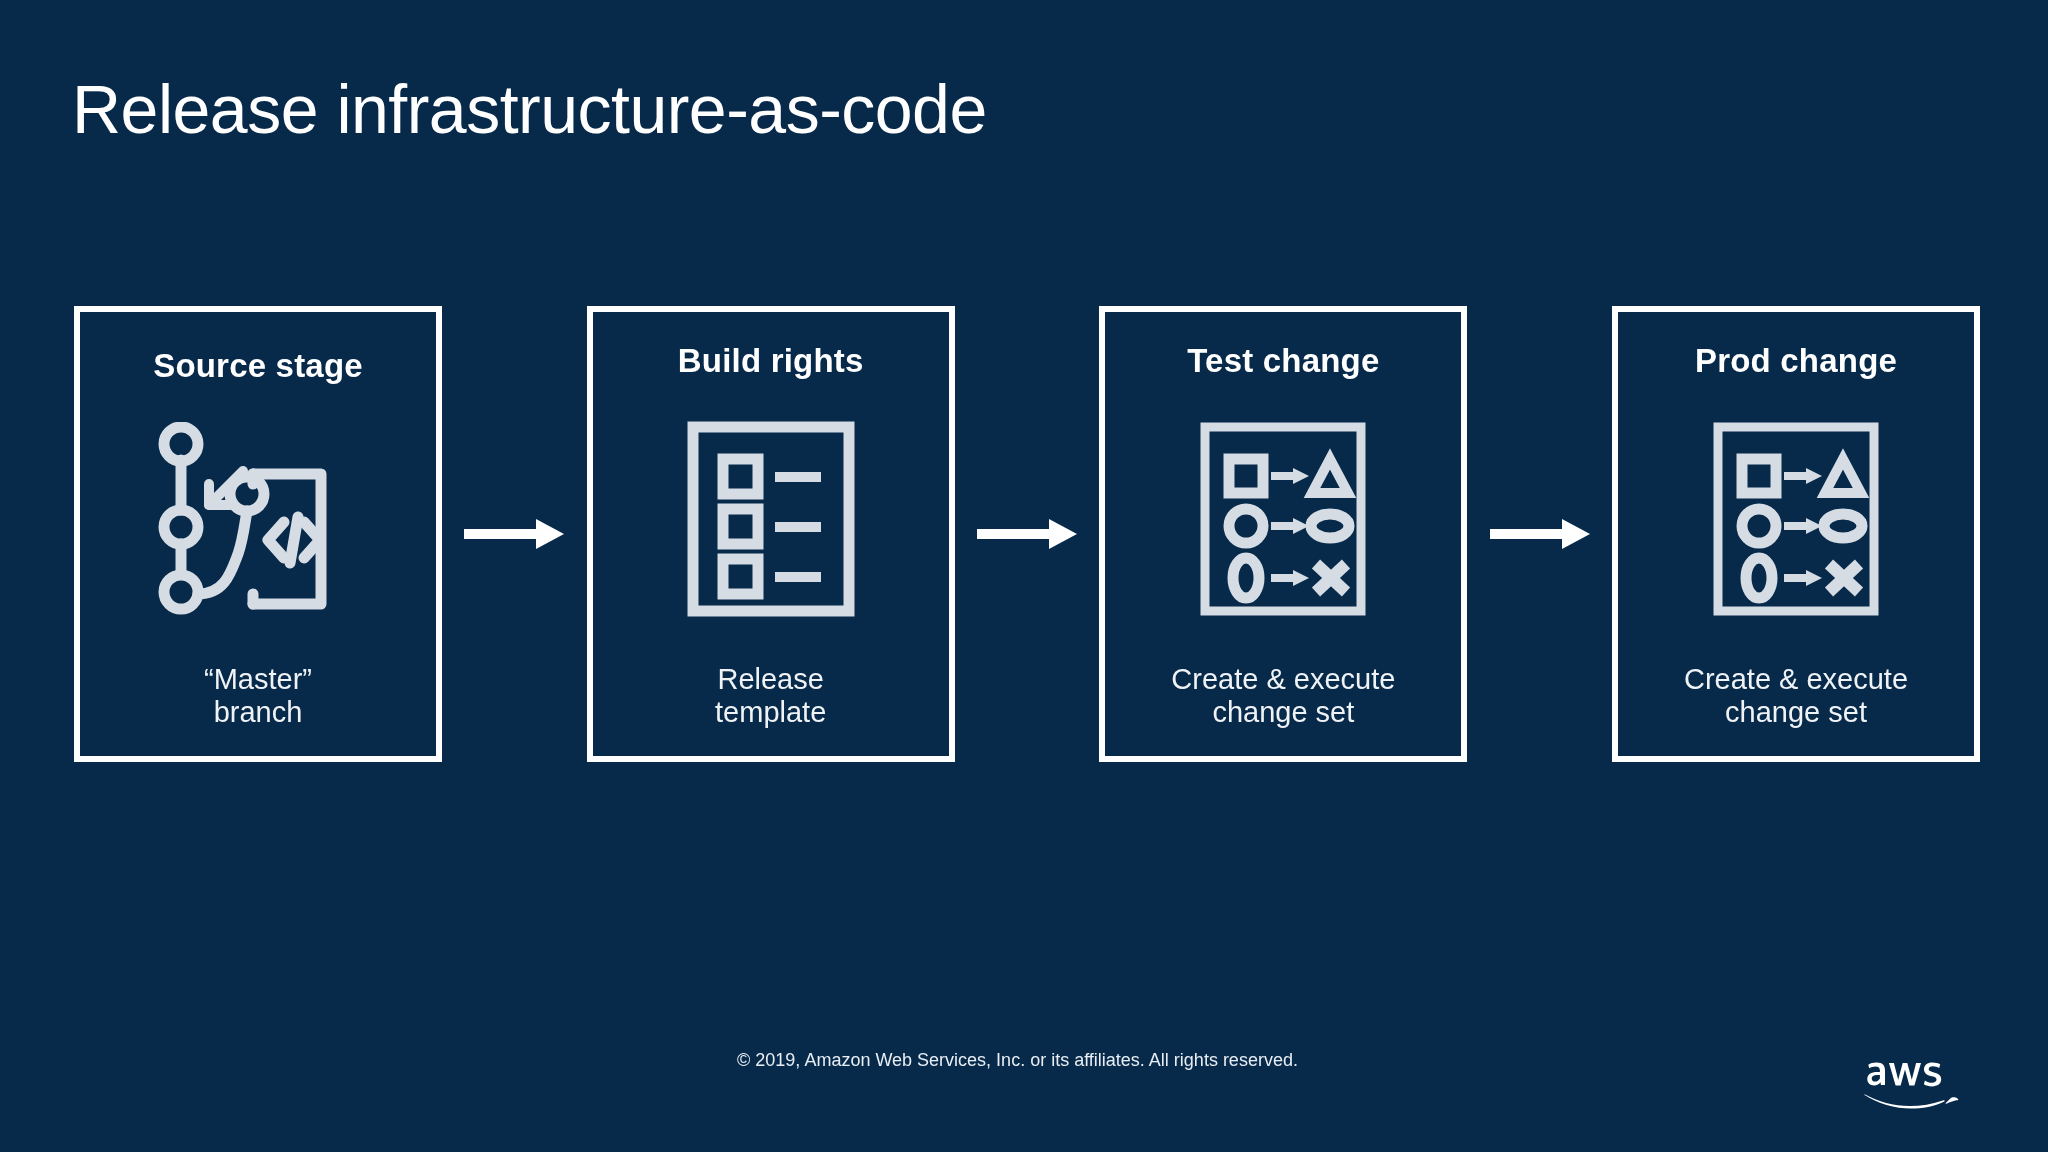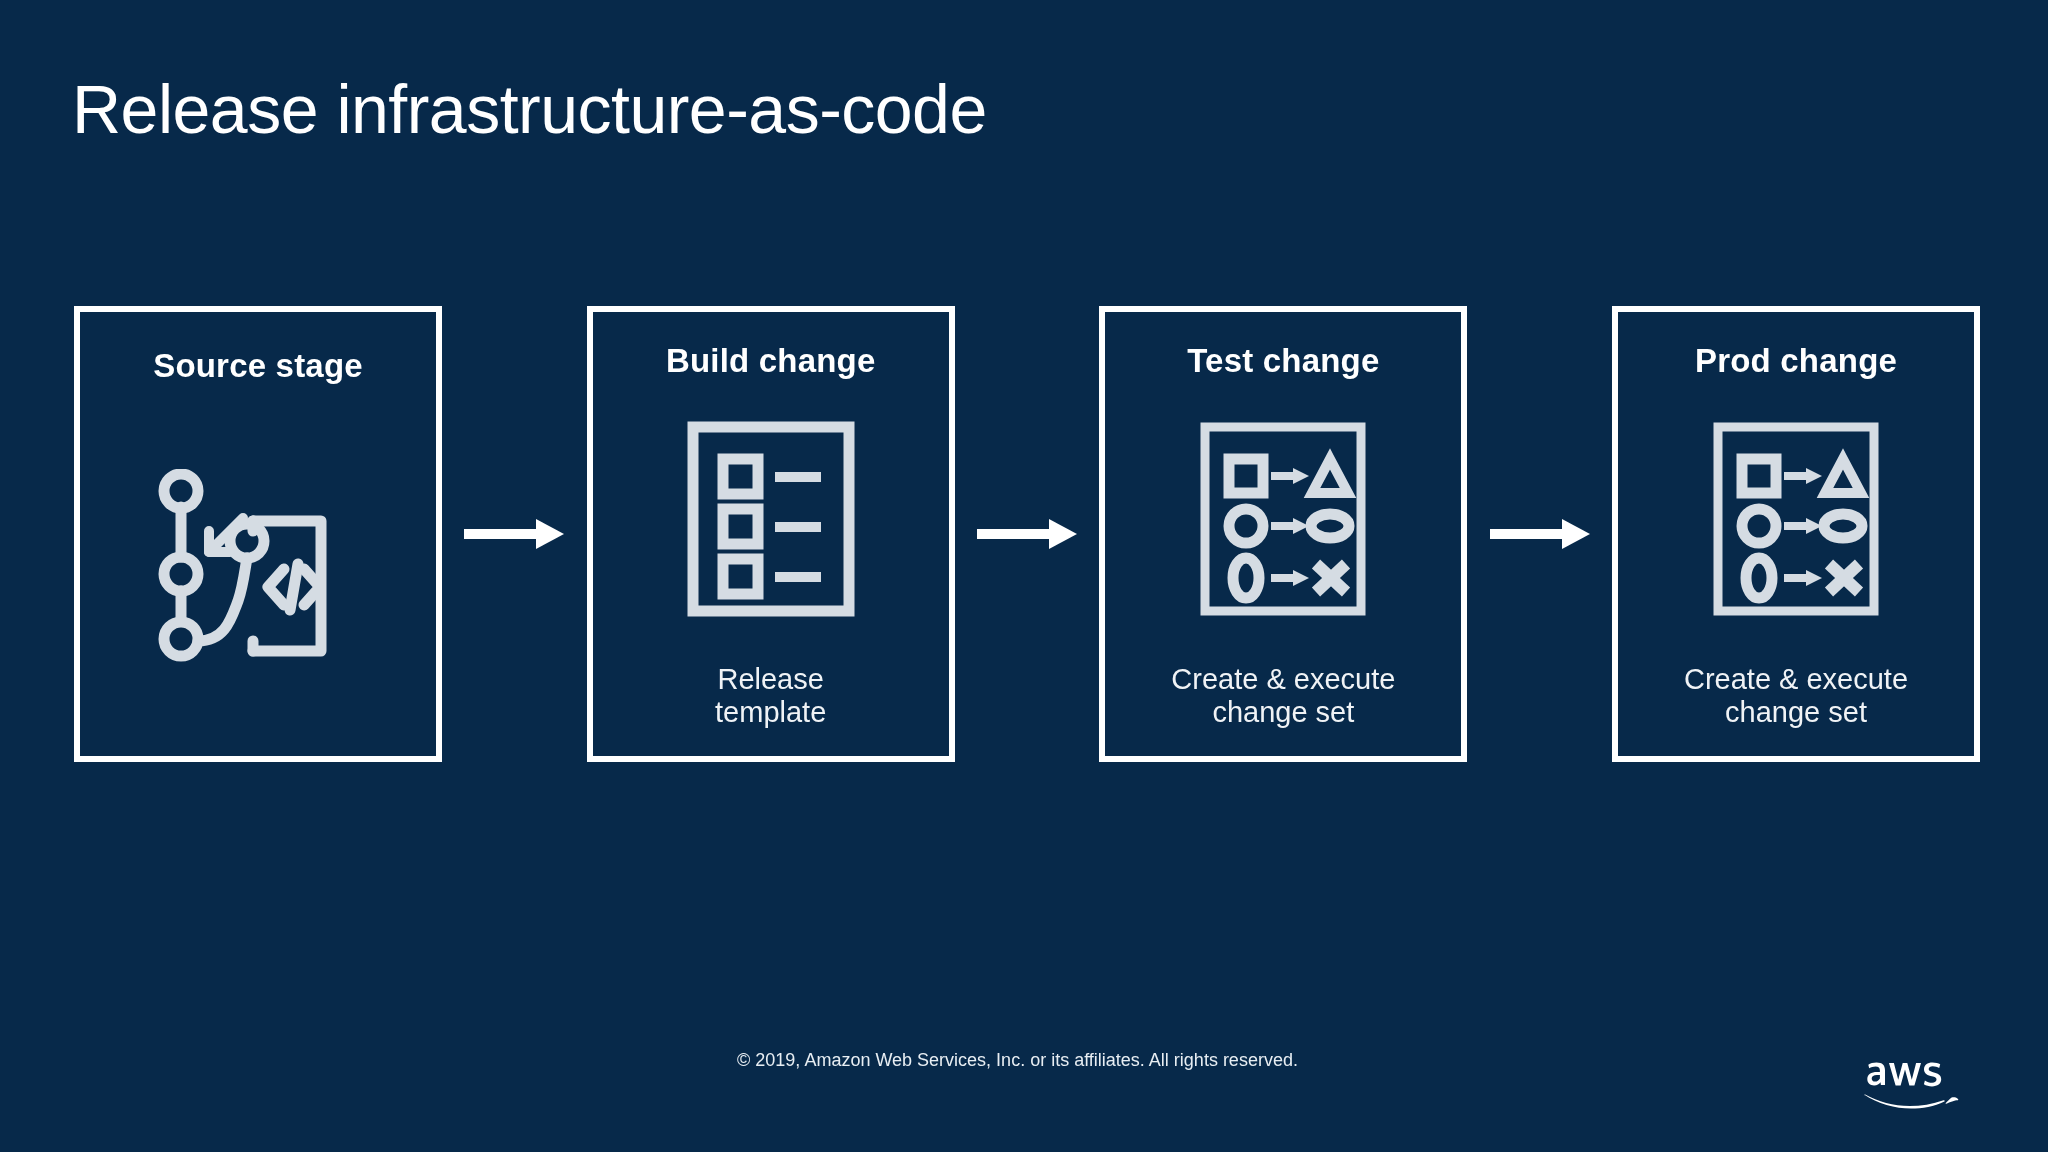--- a/index.html
+++ b/index.html
@@ -142,33 +142,35 @@
           <line x1="112" y1="172" x2="112" y2="182"></line>
 
           <g stroke-width="11">
             <polyline points="143,100 127,118 143,136"></polyline>
             <line x1="157" y1="95" x2="149" y2="141"></line>
             <polyline points="163,100 179,118 163,136"></polyline>
           </g>
         </svg>
       </span>
     </div>
+    <div class="stage-caption">“Master”
+branch</div>
   </div>
 
   <div class="connector">
     <span>
       <svg width="100" height="34" viewBox="0 0 100 34">
         <rect x="0" y="12" width="76" height="10" fill="#ffffff"></rect>
         <polygon points="72,2 100,17 72,32" fill="#ffffff"></polygon>
       </svg>
     </span>
   </div>
 
   <div class="stage-card">
-    <div class="stage-title">Build change</div>
+    <div class="stage-title">Build rights</div>
     <div class="stage-icon">
       <span>
         <svg width="168" height="196" viewBox="0 0 168 196">
           <rect x="6" y="6" width="156" height="184" fill="none" stroke="#d5dce3" stroke-width="11"></rect>
 
           <rect x="36" y="38" width="35" height="35" fill="none" stroke="#d5dce3" stroke-width="11"></rect>
           <rect x="88" y="51" width="46" height="10" fill="#d5dce3"></rect>
 
           <rect x="36" y="88" width="35" height="35" fill="none" stroke="#d5dce3" stroke-width="11"></rect>
           <rect x="88" y="101" width="46" height="10" fill="#d5dce3"></rect>

